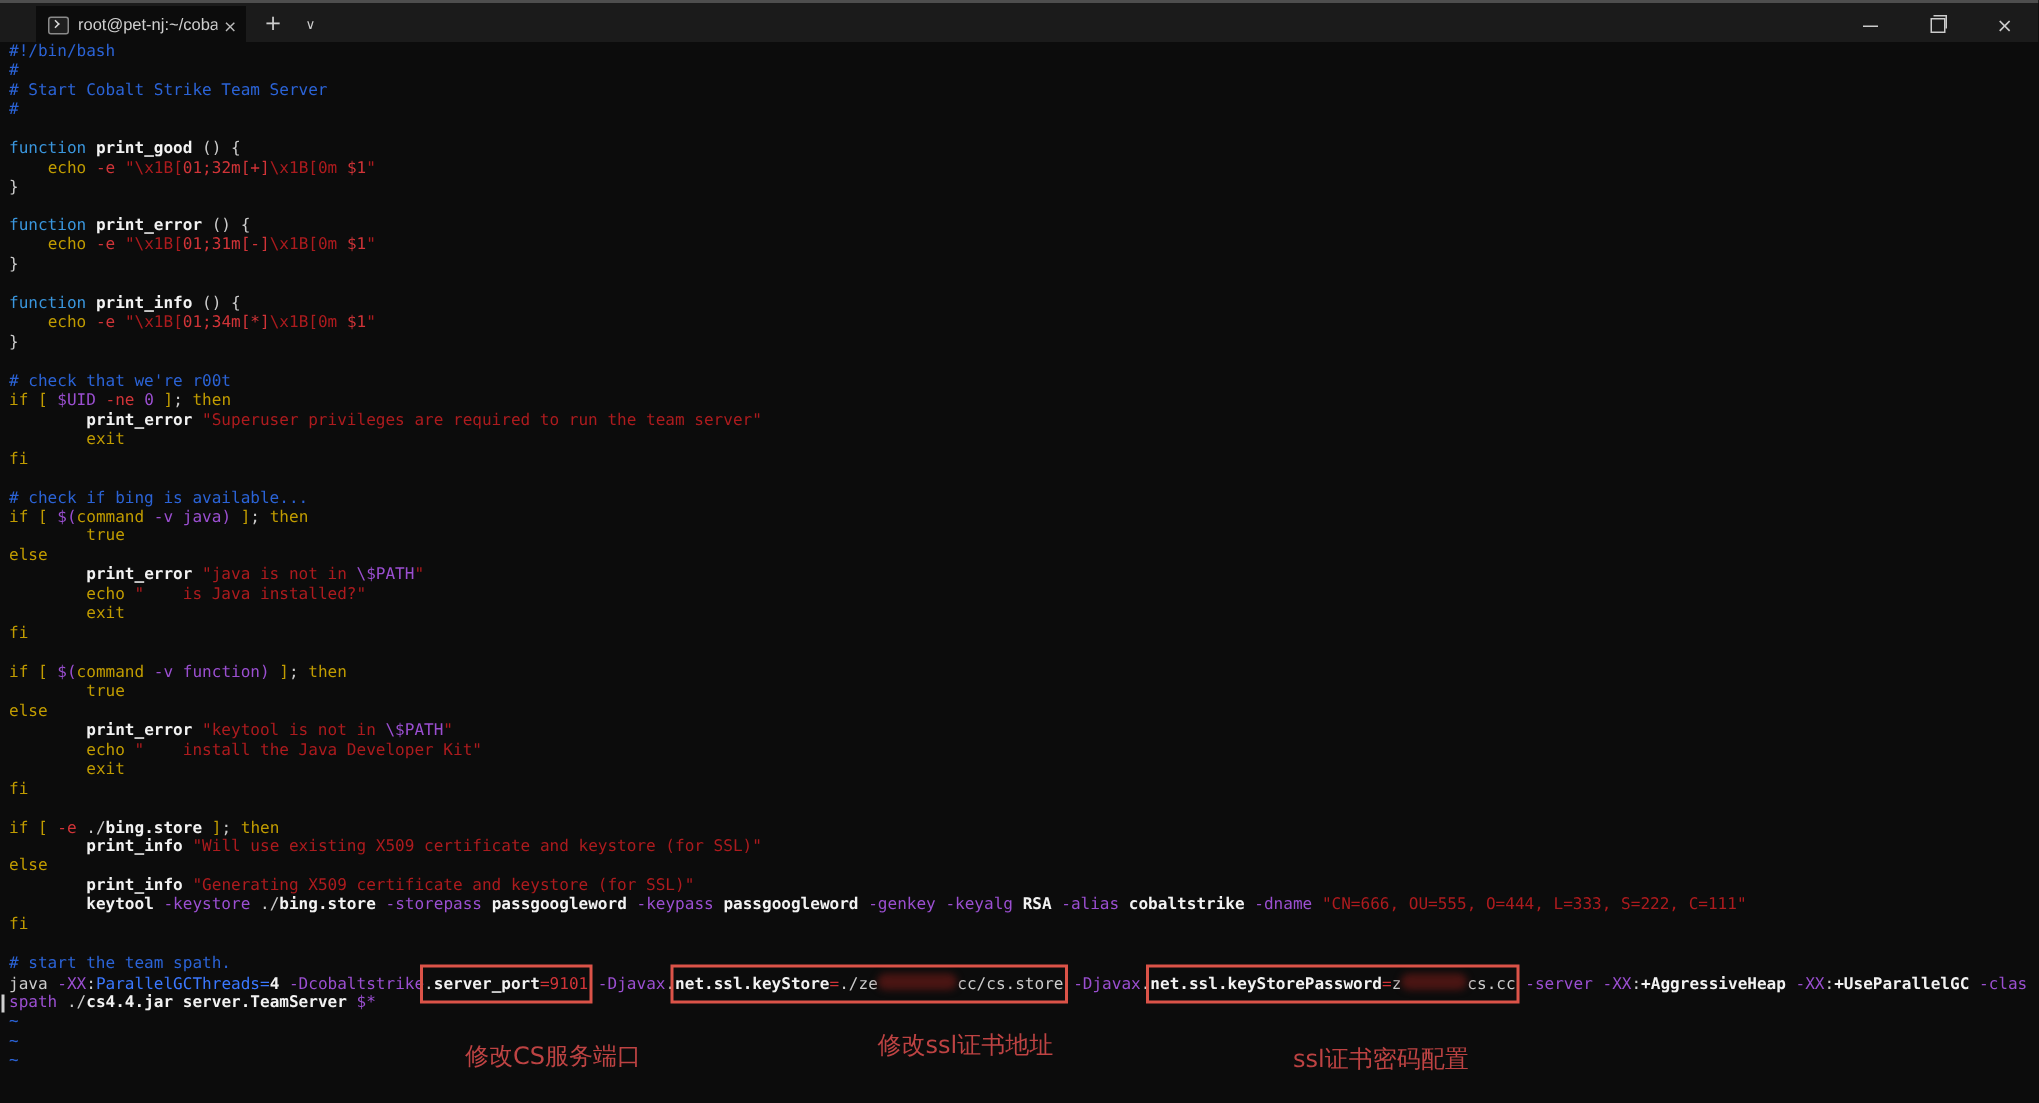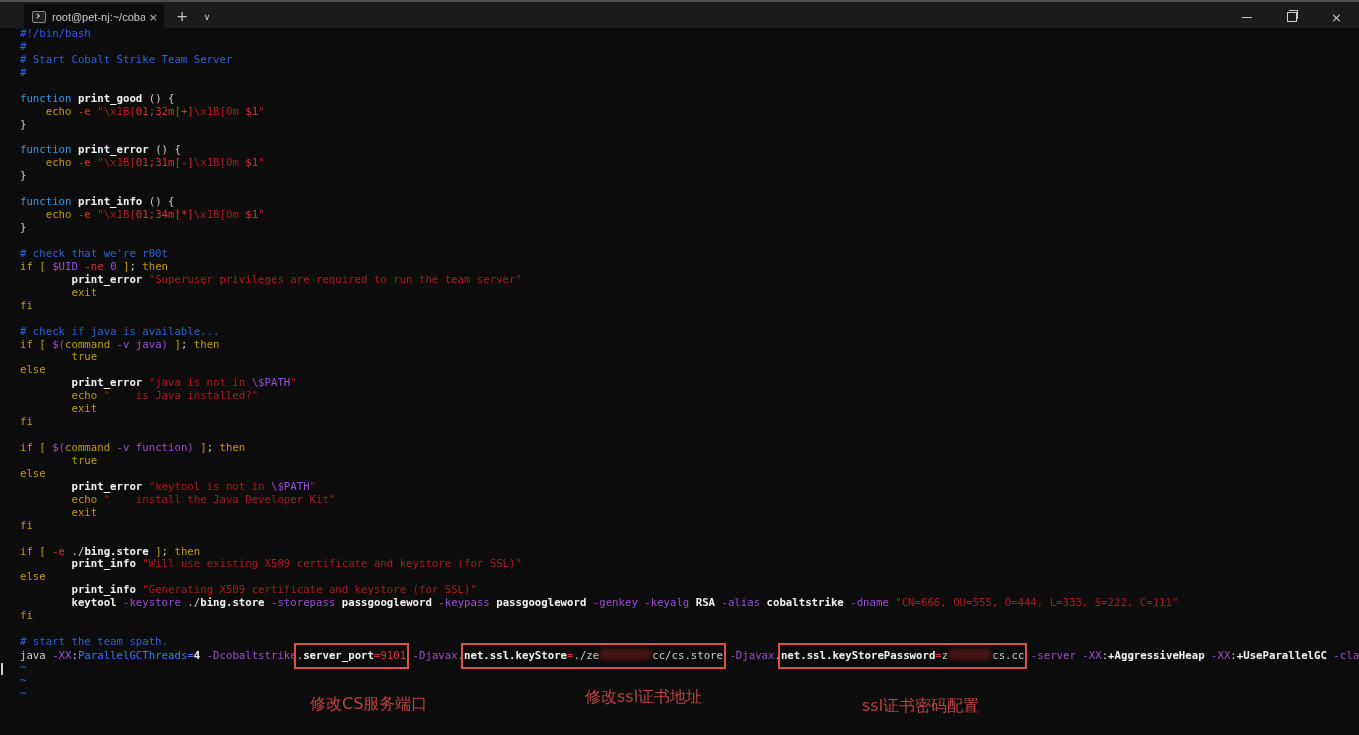--- a/index.html
+++ b/index.html
@@ -14,21 +14,21 @@
   .newtab{position:absolute;left:170px;top:2px;width:24px;height:26px;color:#CCCCCC;font-size:14px;text-align:center;line-height:25px;font-family:"DejaVu Sans",sans-serif;}
   .tabdrop{position:absolute;left:196px;top:2px;width:22px;height:26px;color:#CCCCCC;font-size:9px;text-align:center;line-height:26px;font-family:"DejaVu Sans",sans-serif;}
   .wincontrols{position:absolute;right:0;top:2px;height:26px;display:flex;}
   .wc{width:45px;height:26px;display:flex;align-items:center;justify-content:center;color:#CCCCCC;}
   .min-bar{width:10px;height:1px;background:#CCCCCC;display:block;}
   .restore-sq{width:8px;height:8px;border:1px solid #CCCCCC;position:relative;background:#1B1B1B;display:block;}
   .restore-sq::before{content:"";position:absolute;left:1px;top:-3px;width:8px;height:8px;border-top:1px solid #CCCCCC;border-right:1px solid #CCCCCC;}
   .wc.close{font-family:"DejaVu Sans",sans-serif;font-size:13px;}
   
   .term{position:absolute;top:28px;left:0;right:0;bottom:0;background:#0C0C0C;overflow:hidden;}
-  #rows{padding-left:20px;}
+  #rows{padding-left:6px;}
   .row{white-space:pre;font-size:10.7px;line-height:12.95px;height:12.95px;color:#CCCCCC;}
   .c-tx{color:#CCCCCC;}
   .c-cm{color:#2B63D6;}
   .c-kw{color:#C19C00;}
   .c-fn{color:#3A96DD;}
   .c-id{color:#F2F2F2;font-weight:bold;}
   .c-st{color:#AD1B1E;}
   .c-sp{color:#D13438;}
   .c-pu{color:#9B4FD1;}
   .c-bl{color:#3B78FF;}
@@ -81,21 +81,21 @@
         <div class="row"><span class="c-fn">function </span><span class="c-id">print_info</span><span class="c-tx"> () {</span></div>
         <div class="row"><span class="c-tx">    </span><span class="c-kw">echo</span><span class="c-tx"> </span><span class="c-sp">-e</span><span class="c-tx"> </span><span class="c-st">"\x1B[</span><span class="c-sp">01;34m[*]</span><span class="c-st">\x1B[0m</span><span class="c-sp"> $1</span><span class="c-st">"</span></div>
         <div class="row"><span class="c-tx">}</span></div>
         <div class="row"></div>
         <div class="row"><span class="c-cm"># check that we're r00t</span></div>
         <div class="row"><span class="c-kw">if [ </span><span class="c-pu">$UID</span><span class="c-tx"> </span><span class="c-sp">-ne</span><span class="c-tx"> </span><span class="c-pu">0</span><span class="c-kw"> ]</span><span class="c-tx">; </span><span class="c-kw">then</span></div>
         <div class="row"><span class="c-tx">        </span><span class="c-id">print_error</span><span class="c-tx"> </span><span class="c-st">"Superuser privileges are required to run the team server"</span></div>
         <div class="row"><span class="c-tx">        </span><span class="c-kw">exit</span></div>
         <div class="row"><span class="c-kw">fi</span></div>
         <div class="row"></div>
-        <div class="row"><span class="c-cm"># check if java is available...</span></div>
+        <div class="row"><span class="c-cm"># check if bing is available...</span></div>
         <div class="row"><span class="c-kw">if [ </span><span class="c-pu">$(</span><span class="c-kw">command</span><span class="c-tx"> </span><span class="c-pu">-v java)</span><span class="c-kw"> ]</span><span class="c-tx">; </span><span class="c-kw">then</span></div>
         <div class="row"><span class="c-tx">        </span><span class="c-kw">true</span></div>
         <div class="row"><span class="c-kw">else</span></div>
         <div class="row"><span class="c-tx">        </span><span class="c-id">print_error</span><span class="c-tx"> </span><span class="c-st">"java is not in </span><span class="c-pu">\$PATH</span><span class="c-st">"</span></div>
         <div class="row"><span class="c-tx">        </span><span class="c-kw">echo</span><span class="c-tx"> </span><span class="c-st">"    is Java installed?"</span></div>
         <div class="row"><span class="c-tx">        </span><span class="c-kw">exit</span></div>
         <div class="row"><span class="c-kw">fi</span></div>
         <div class="row"></div>
         <div class="row"><span class="c-kw">if [ </span><span class="c-pu">$(</span><span class="c-kw">command</span><span class="c-tx"> </span><span class="c-pu">-v function)</span><span class="c-kw"> ]</span><span class="c-tx">; </span><span class="c-kw">then</span></div>
         <div class="row"><span class="c-tx">        </span><span class="c-kw">true</span></div>
@@ -107,20 +107,21 @@
         <div class="row"></div>
         <div class="row"><span class="c-kw">if [ </span><span class="c-sp">-e</span><span class="c-tx"> ./</span><span class="c-id">bing.store</span><span class="c-kw"> ]</span><span class="c-tx">; </span><span class="c-kw">then</span></div>
         <div class="row"><span class="c-tx">        </span><span class="c-id">print_info</span><span class="c-tx"> </span><span class="c-st">"Will use existing X509 certificate and keystore (for SSL)"</span></div>
         <div class="row"><span class="c-kw">else</span></div>
         <div class="row"><span class="c-tx">        </span><span class="c-id">print_info</span><span class="c-tx"> </span><span class="c-st">"Generating X509 certificate and keystore (for SSL)"</span></div>
         <div class="row"><span class="c-tx">        </span><span class="c-id">keytool</span><span class="c-tx"> </span><span class="c-pu">-keystore</span><span class="c-tx"> ./</span><span class="c-id">bing.store</span><span class="c-tx"> </span><span class="c-pu">-storepass</span><span class="c-tx"> </span><span class="c-id">passgoogleword</span><span class="c-tx"> </span><span class="c-pu">-keypass</span><span class="c-tx"> </span><span class="c-id">passgoogleword</span><span class="c-tx"> </span><span class="c-pu">-genkey</span><span class="c-tx"> </span><span class="c-pu">-keyalg</span><span class="c-tx"> </span><span class="c-id">RSA</span><span class="c-tx"> </span><span class="c-pu">-alias</span><span class="c-tx"> </span><span class="c-id">cobaltstrike</span><span class="c-tx"> </span><span class="c-pu">-dname</span><span class="c-tx"> </span><span class="c-st">"CN=666, OU=555, O=444, L=333, S=222, C=111"</span></div>
         <div class="row"><span class="c-kw">fi</span></div>
         <div class="row"></div>
         <div class="row"><span class="c-cm"># start the team spath.</span></div>
         <div class="row"><span class="c-tx">java </span><span class="c-pu">-XX</span><span class="c-tx">:</span><span class="c-bl">ParallelGCThreads=</span><span class="c-id">4</span><span class="c-tx"> </span><span class="c-pu">-Dcobaltstrike</span><span class="rbox"><span class="c-tx">.</span><span class="c-id">server_port</span><span class="c-sp">=9101</span></span><span class="c-tx"> </span><span class="c-pu">-Djavax</span><span class="c-tx">.</span><span class="rbox"><span class="c-id">net.ssl.keyStore</span><span class="c-sp">=</span><span class="c-tx">./ze</span><span class="redact" style="width: 53px;"></span><span class="c-tx">cc/cs.store</span></span><span class="c-tx"> </span><span class="c-pu">-Djavax</span><span class="c-tx">.</span><span class="rbox"><span class="c-id">net.ssl.keyStorePassword</span><span class="c-sp">=</span><span class="c-tx">z</span><span class="redact" style="width: 44px;"></span><span class="c-tx">cs.cc</span></span><span class="c-tx"> </span><span class="c-pu">-server</span><span class="c-tx"> </span><span class="c-pu">-XX</span><span class="c-tx">:</span><span class="c-id">+AggressiveHeap</span><span class="c-tx"> </span><span class="c-pu">-XX</span><span class="c-tx">:</span><span class="c-id">+UseParallelGC</span><span class="c-tx"> </span><span class="c-pu">-clas</span></div>
+        <div class="row"><span class="c-pu">spath</span><span class="c-tx"> ./</span><span class="c-id">cs4.4.jar</span><span class="c-tx"> </span><span class="c-id">server.TeamServer</span><span class="c-tx"> </span><span class="c-pu">$*</span></div>
         <div class="row"><span class="c-cm">~</span></div>
         <div class="row"><span class="c-cm">~</span></div>
         <div class="row"><span class="c-cm">~</span></div>
       </div>
     <div class="status">
       <span class="st-left">"teamserver" 50L, 1333C</span>
       
       
     </div>
   </div>

